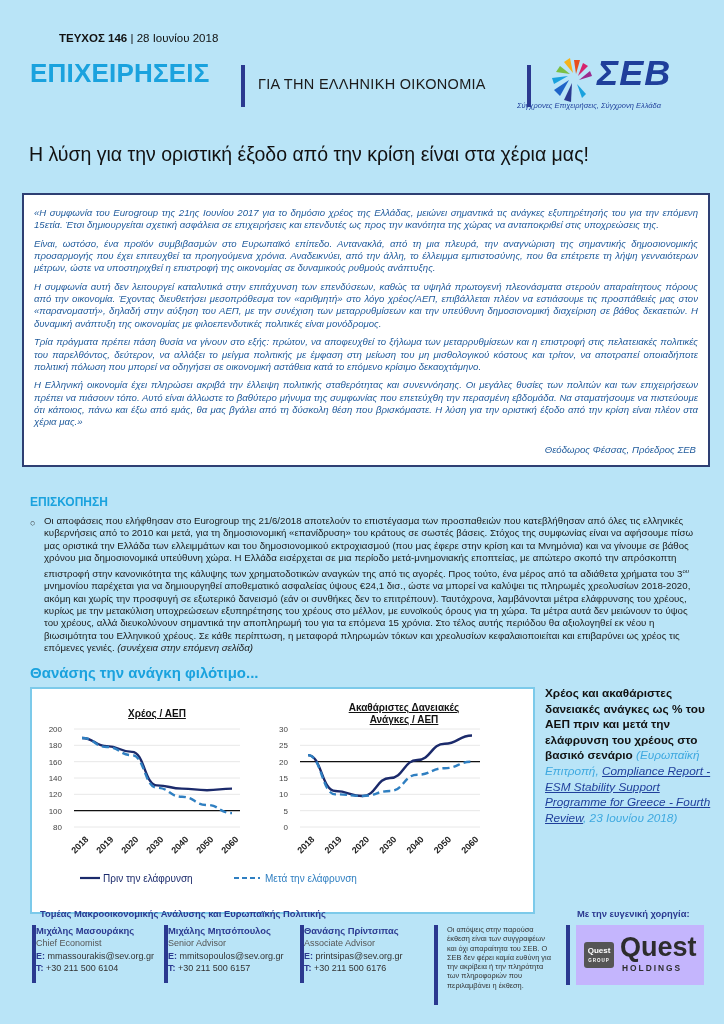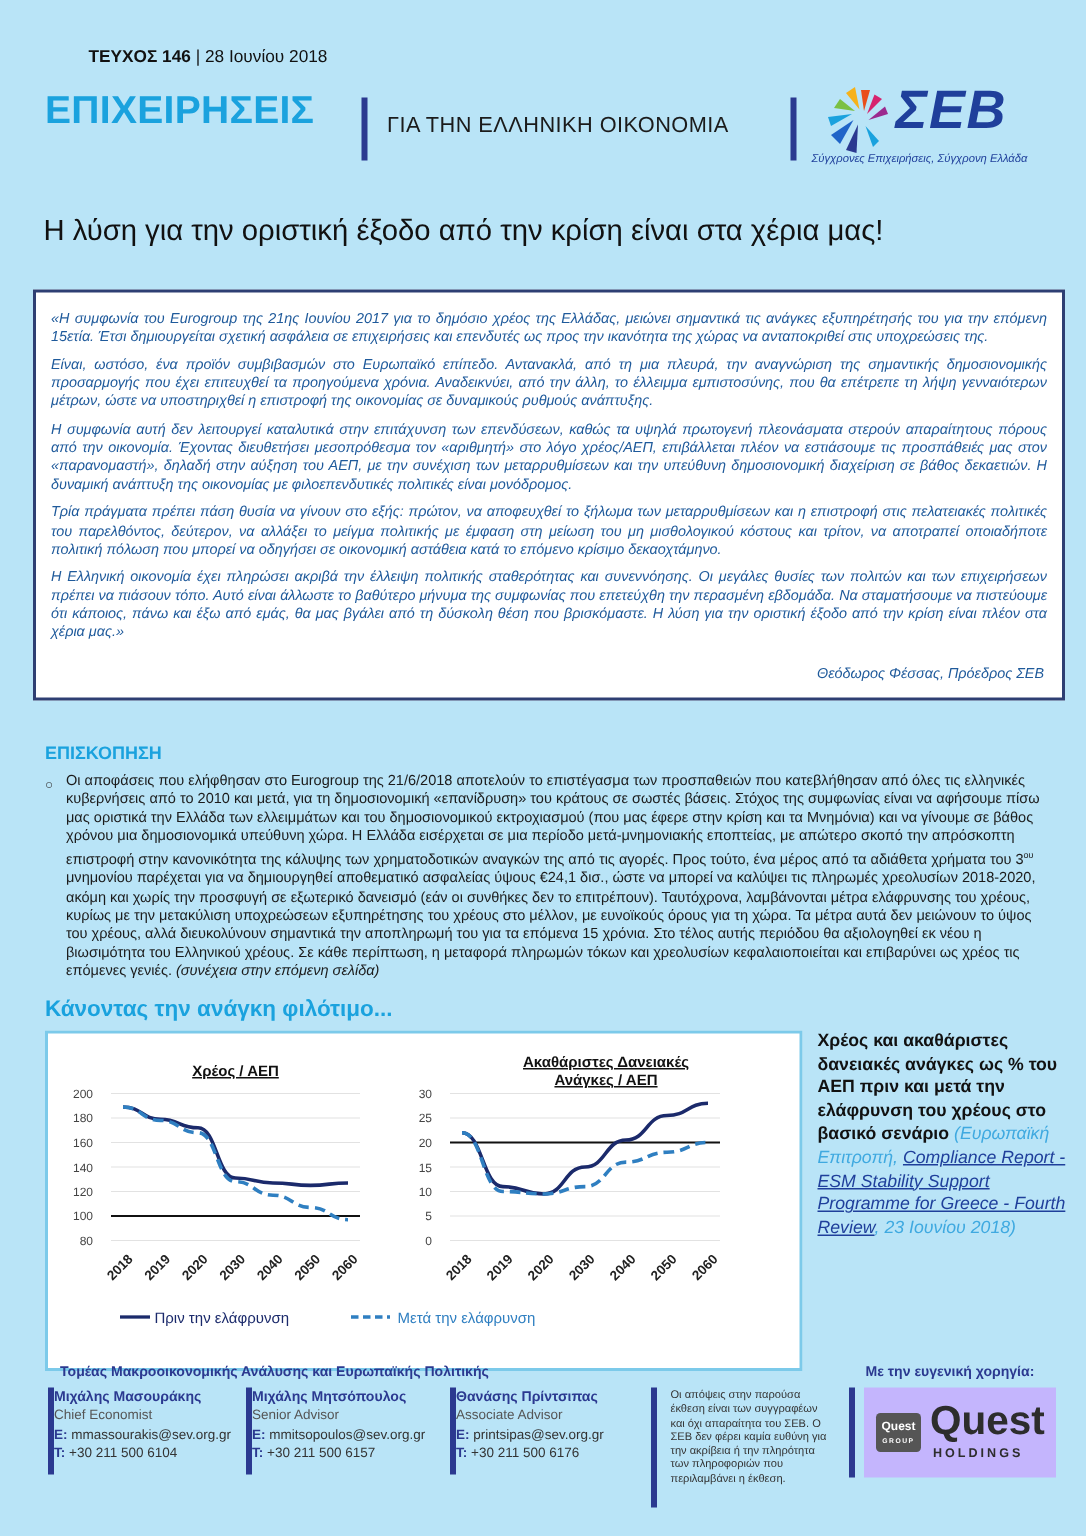--- a/index.html
+++ b/index.html
@@ -12,21 +12,21 @@
     overflow: hidden;
   }
   .issue-line { position: absolute; left: 32px; top: 32px; font-size: 11.5px; color: #111; margin-left: 27px; }
   .issue-line b { font-weight: 700; }
   .masthead-title { position: absolute; left: 30px; top: 62px; font-size: 26px; line-height: 23px; font-weight: 700; color: #1aa2de; letter-spacing: 0.2px; }
   .mast-bar1 { position: absolute; left: 241px; top: 65px; width: 4px; height: 42px; background: #2b3990; }
   .mast-subtitle { position: absolute; left: 258px; top: 76px; font-size: 14.5px; line-height: 17px; color: #1b1b1b; letter-spacing: 0.3px; }
   .mast-bar2 { position: absolute; left: 527px; top: 65px; width: 4px; height: 42px; background: #2b3990; }
   .logo { position: absolute; left: 544px; top: 52px; width: 170px; height: 60px; }
   .logo-text { position: absolute; left: 597px; top: 52px; font-size: 36px; font-weight: 700; font-style: italic; color: #1f3f9b; letter-spacing: 1px; }
-  .logo-tag { position: absolute; left: 541px; top: 101px; font-size: 7.5px; font-style: italic; color: #1f3f9b; text-align: right; }
+  .logo-tag { position: absolute; left: 517px; top: 101px; font-size: 7.5px; font-style: italic; color: #1f3f9b; text-align: right; }
   .headline { position: absolute; left: 29px; top: 143px; font-size: 19.5px; color: #111; }
 
   .quote-box { position: absolute; left: 22px; top: 193px; width: 688px; height: 274px; background: #fff; border: 2px solid #2e3f73; padding: 12px 10px 0 10px; }
   .quote-box p { font-size: 9.6px; line-height: 12.2px; font-style: italic; color: #1f5a9b; text-align: justify; margin-bottom: 6.5px; }
   .quote-box p.first { font-weight: 400; }
   .quote-sign { position: absolute; right: 12px; bottom: 10px; font-size: 9.6px; font-style: italic; color: #1f5a9b; }
 
   .section-h { position: absolute; left: 30px; top: 495px; font-size: 12px; font-weight: 700; color: #1aa2de; }
   .overview { position: absolute; left: 30px; top: 515px; width: 668px; }
   .bullet { position: absolute; left: 0; top: 3px; font-size: 9px; color: #333; }
@@ -96,21 +96,21 @@
   <p>Η Ελληνική οικονομία έχει πληρώσει ακριβά την έλλειψη πολιτικής σταθερότητας και συνεννόησης. Οι μεγάλες θυσίες των πολιτών και των επιχειρήσεων πρέπει να πιάσουν τόπο. Αυτό είναι άλλωστε το βαθύτερο μήνυμα της συμφωνίας που επετεύχθη την περασμένη εβδομάδα. Να σταματήσουμε να πιστεύουμε ότι κάποιος, πάνω και έξω από εμάς, θα μας βγάλει από τη δύσκολη θέση που βρισκόμαστε. Η λύση για την οριστική έξοδο από την κρίση είναι πλέον στα χέρια μας.»</p>
   <div class="quote-sign">Θεόδωρος Φέσσας, Πρόεδρος ΣΕΒ</div>
 </div>
 
 <div class="section-h">ΕΠΙΣΚΟΠΗΣΗ</div>
 <div class="overview">
   <span class="bullet">○</span>
   <p><span>Οι αποφάσεις που ελήφθησαν στο Eurogroup της 21/6/2018 αποτελούν το επιστέγασμα των προσπαθειών που κατεβλήθησαν από όλες τις ελληνικές κυβερνήσεις από το 2010 και μετά, για τη δημοσιονομική «επανίδρυση» του κράτους σε σωστές βάσεις. Στόχος της συμφωνίας είναι να αφήσουμε πίσω μας οριστικά την Ελλάδα των ελλειμμάτων και του δημοσιονομικού εκτροχιασμού (που μας έφερε στην κρίση και τα Μνημόνια) και να γίνουμε σε βάθος χρόνου μια δημοσιονομικά υπεύθυνη χώρα. Η Ελλάδα εισέρχεται σε μια περίοδο μετά-μνημονιακής εποπτείας, με απώτερο σκοπό την απρόσκοπτη επιστροφή στην κανονικότητα της κάλυψης των χρηματοδοτικών αναγκών της από τις αγορές. Προς τούτο, ένα μέρος από τα αδιάθετα χρήματα του 3</span><sup>ου</sup><span> μνημονίου παρέχεται για να δημιουργηθεί αποθεματικό ασφαλείας ύψους €24,1 δισ., ώστε να μπορεί να καλύψει τις πληρωμές χρεολυσίων 2018-2020, ακόμη και χωρίς την προσφυγή σε εξωτερικό δανεισμό (εάν οι συνθήκες δεν το επιτρέπουν). Ταυτόχρονα, λαμβάνονται μέτρα ελάφρυνσης του χρέους, κυρίως με την μετακύλιση υποχρεώσεων εξυπηρέτησης του χρέους στο μέλλον, με ευνοϊκούς όρους για τη χώρα. Τα μέτρα αυτά δεν μειώνουν το ύψος του χρέους, αλλά διευκολύνουν σημαντικά την αποπληρωμή του για τα επόμενα 15 χρόνια. Στο τέλος αυτής περιόδου θα αξιολογηθεί εκ νέου η βιωσιμότητα του Ελληνικού χρέους. Σε κάθε περίπτωση, η μεταφορά πληρωμών τόκων και χρεολυσίων κεφαλαιοποιείται και επιβαρύνει ως χρέος τις επόμενες γενιές. </span><i>(συνέχεια στην επόμενη σελίδα)</i></p>
 </div>
 
-<div class="chart-h">Κάνοντας την ανάγκη φιλότιμο...</div>
+<div class="chart-h">Θανάσης την ανάγκη φιλότιμο...</div>
 <div class="chart-box">
   <svg id="charts" width="501" height="201" viewBox="0 0 501 201">
       <text x="125" y="28" text-anchor="middle" font-size="10" font-weight="700" text-decoration="underline" fill="#111" font-family="Liberation Sans, sans-serif">Χρέος / ΑΕΠ</text>
       <line x1="42" x2="208" y1="138" y2="138" stroke="#e2e2e2" stroke-width="0.8"></line>
       <text x="30" y="141" text-anchor="end" font-size="8" fill="#444" font-family="Liberation Sans, sans-serif">80</text>
       <line x1="42" x2="208" y1="121.66666666666667" y2="121.66666666666667" stroke="#e2e2e2" stroke-width="0.8"></line>
       <text x="30" y="124.66666666666667" text-anchor="end" font-size="8" fill="#444" font-family="Liberation Sans, sans-serif">100</text>
       <line x1="42" x2="208" y1="105.33333333333334" y2="105.33333333333334" stroke="#e2e2e2" stroke-width="0.8"></line>
       <text x="30" y="108.33333333333334" text-anchor="end" font-size="8" fill="#444" font-family="Liberation Sans, sans-serif">120</text>
       <line x1="42" x2="208" y1="89" y2="89" stroke="#e2e2e2" stroke-width="0.8"></line>

